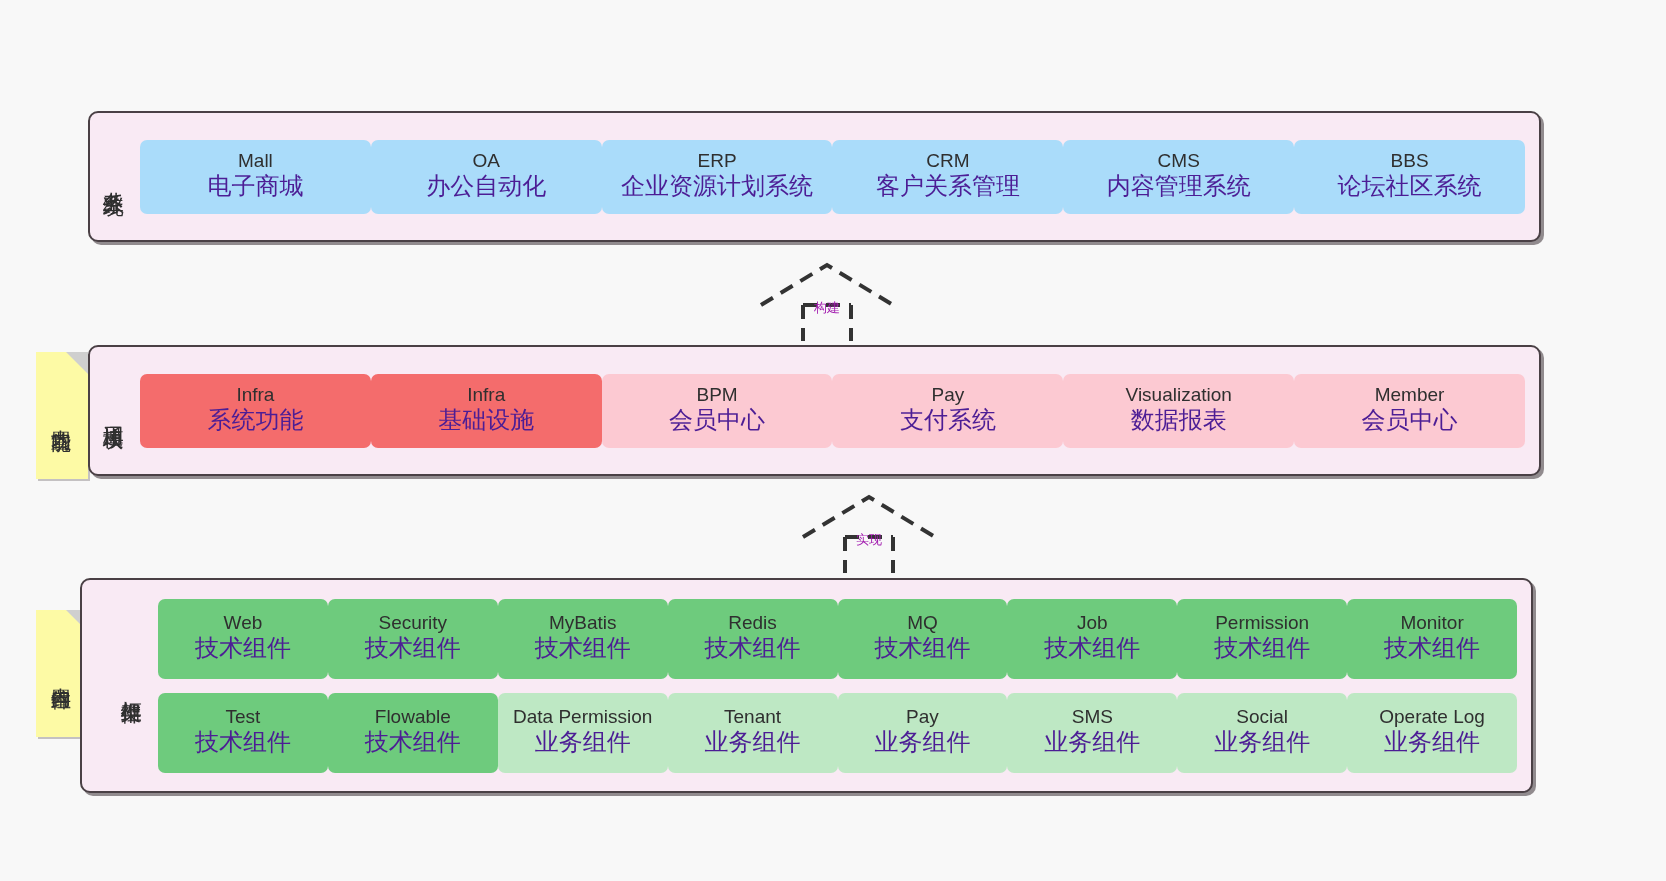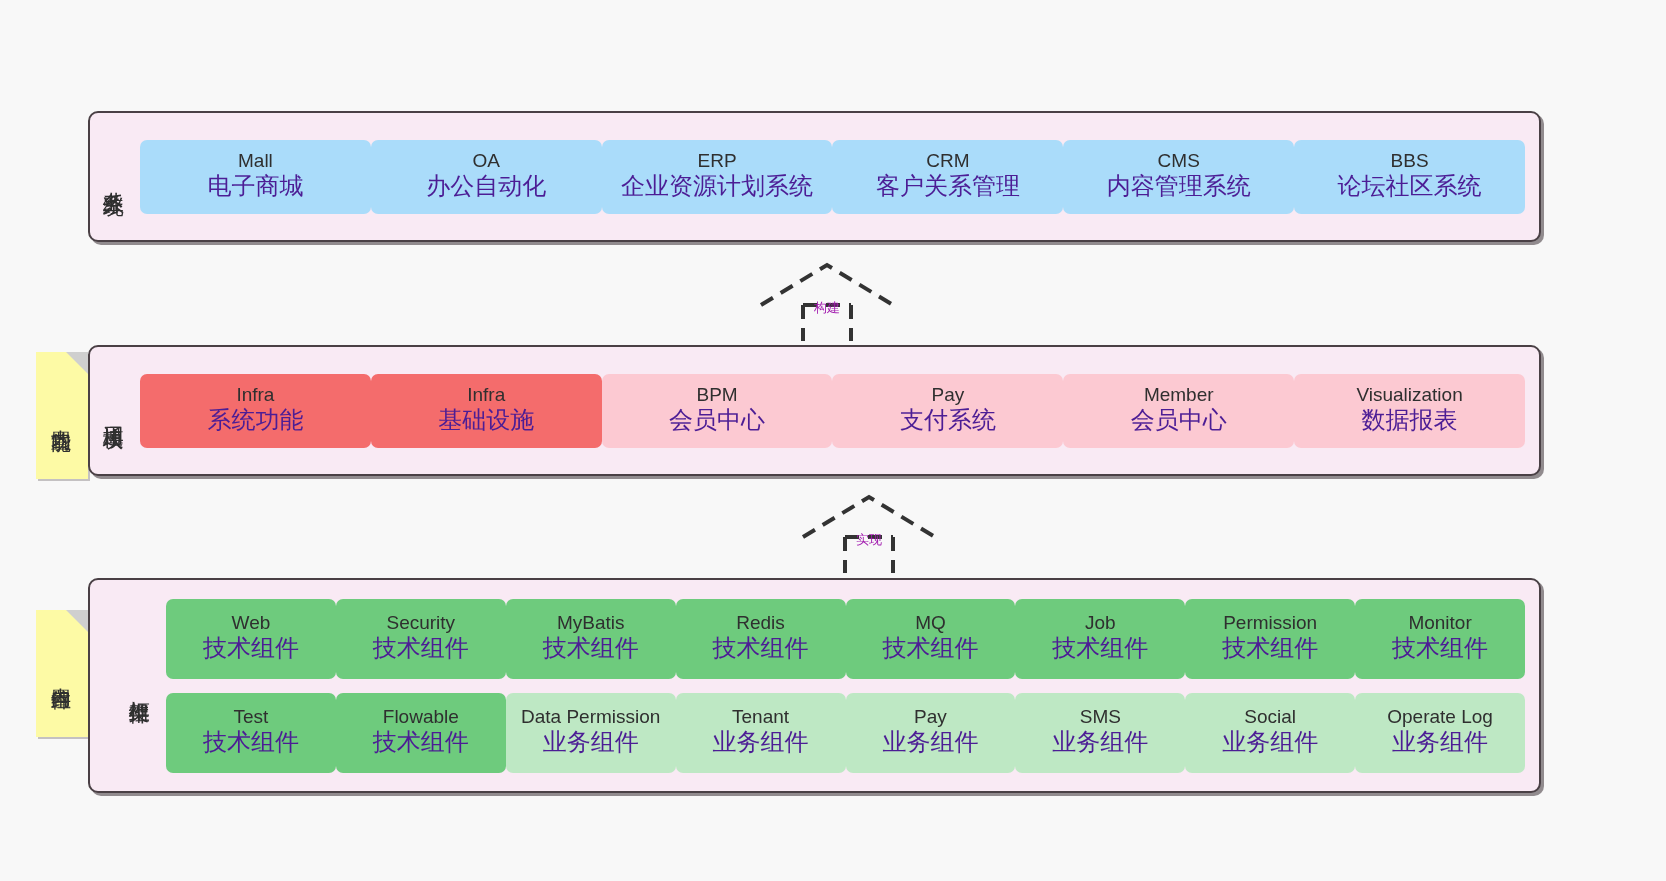--- a/index.html
+++ b/index.html
@@ -202,45 +202,45 @@
         </div>
         <div class="card c-pink">
           <span class="en">BPM</span>
           <span class="cn">会员中心</span>
         </div>
         <div class="card c-pink">
           <span class="en">Pay</span>
           <span class="cn">支付系统</span>
         </div>
         <div class="card c-pink">
+          <span class="en">Visualization</span>
+          <span class="cn">数据报表</span>
+        </div>
+        <div class="card c-pink">
           <span class="en">Member</span>
           <span class="cn">会员中心</span>
-        </div>
-        <div class="card c-pink">
-          <span class="en">Visualization</span>
-          <span class="cn">数据报表</span>
         </div>
       </div>
     </div>
   </div>
 
   <div class="connector" id="connector-implement" style="left:799px; top:493px; width:140px; height:80px;">
     <svg width="140" height="80" viewBox="0 0 140 80">
       <path d="M 4 44 L 70 4 L 136 44" fill="none" stroke="#333333" stroke-width="4" stroke-dasharray="14 9" stroke-linecap="butt"></path>
       <path d="M 46 44 L 46 80 M 94 44 L 94 80 M 46 44 L 94 44" fill="none" stroke="#333333" stroke-width="4" stroke-dasharray="14 9" stroke-linecap="butt"></path>
     </svg>
     <span class="conn-label" style="top:38px;">实现</span>
   </div>
 
   <div class="note" id="note-builtin-component" style="left:36px; top:610px; width:52px; height:127px;">
     <span class="fold"></span>
     <span>内置组件</span>
   </div>
 
-  <div class="layer" id="layer-framework-component" style="left:88px; top:578px; width:1453px; height:215px;padding-left:26px;">
+  <div class="layer" id="layer-framework-component" style="left:80px; top:578px; width:1453px; height:215px;padding-left:26px;">
     <div class="layer-title">框架组件</div>
     <div class="layer-body">
 
       <div class="row" style="height:80px;">
         <div class="card c-green">
           <span class="en">Web</span>
           <span class="cn">技术组件</span>
         </div>
         <div class="card c-green">
           <span class="en">Security</span>

